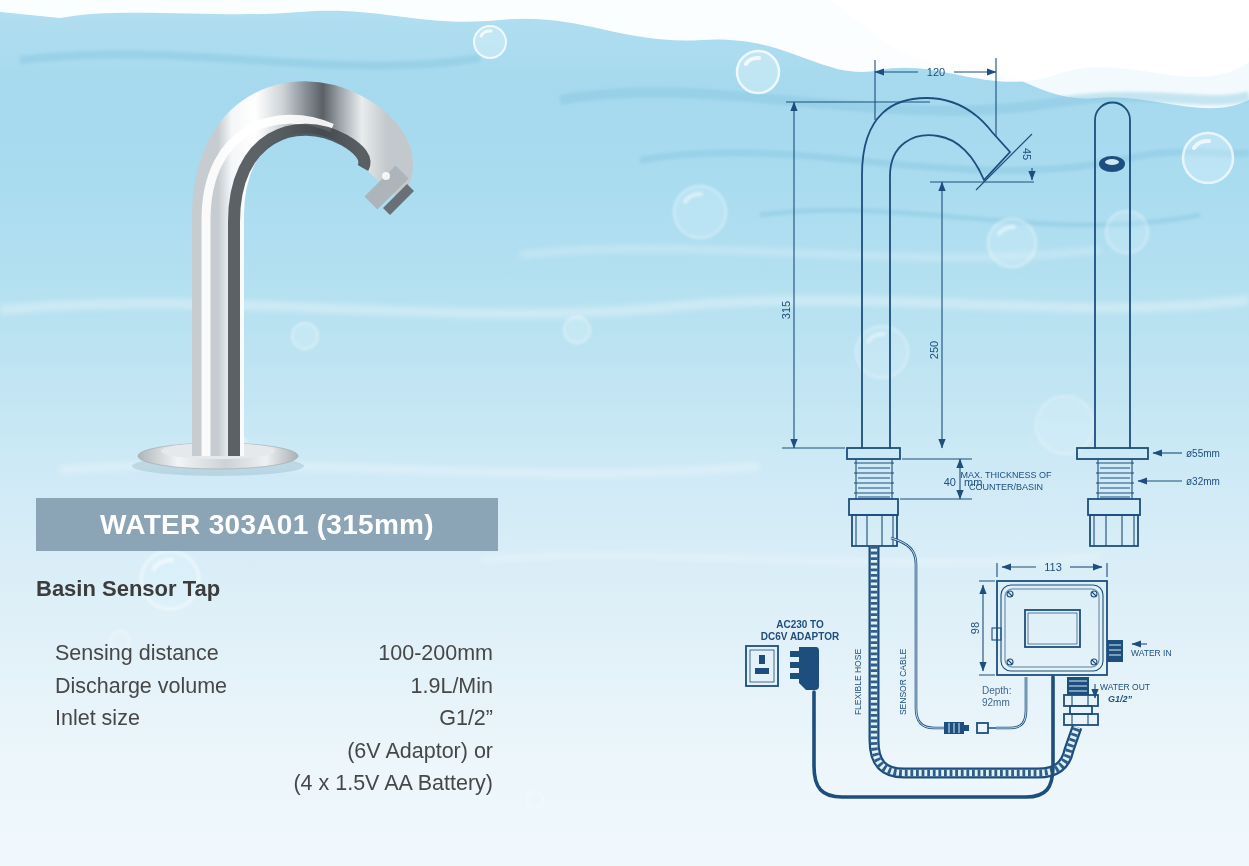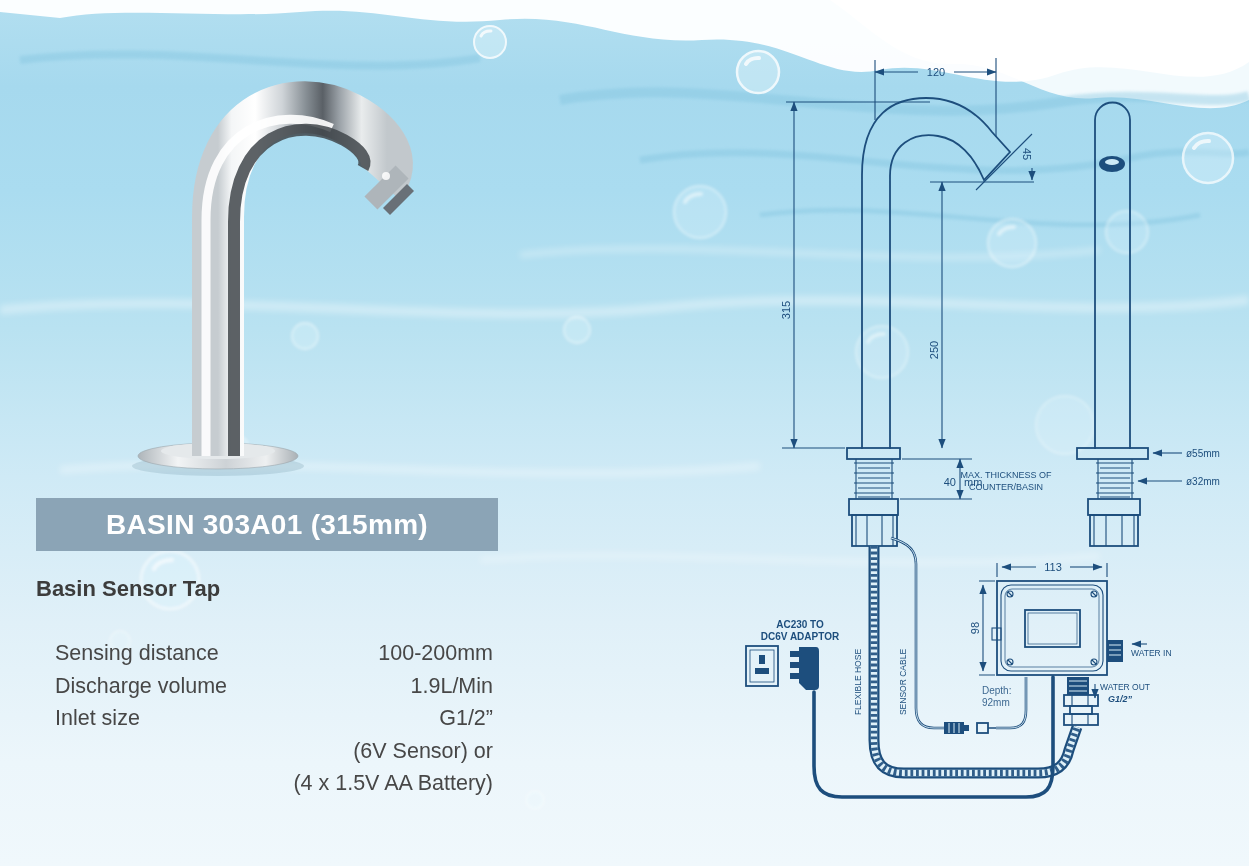--- a/index.html
+++ b/index.html
@@ -147,41 +147,41 @@
     <ellipse cx="100" cy="399" rx="57" ry="8" fill="#e5e9eb"></ellipse>
     <path d="M100,404 V165 C100,62 176,38 230,66 C266,85 278,112 262,130" stroke="url(#chromeMain)" stroke-width="52" fill="none"></path>
     <path d="M262,129 L275,142" stroke="#aeb5ba" stroke-width="44" fill="none"></path>
     <path d="M277,144 L284,151" stroke="#697077" stroke-width="34" fill="none"></path>
     <path d="M88,404 V168 C88,75 160,52 214,76" stroke="#ffffff" stroke-width="9" fill="none" opacity="0.9"></path>
     <path d="M116,404 V170 C116,84 178,62 226,88 C242,97 250,107 245,116" stroke="#41464b" stroke-width="12" fill="none" opacity="0.85"></path>
     <circle cx="268" cy="124" r="4" fill="#ffffff" opacity="0.85"></circle>
   </svg>
 
   <div class="banner">
-    <span>BASIN 303A01 (315mm)</span>
+    <span>WATER 303A01 (315mm)</span>
   </div>
 
   <div class="subtitle">Basin Sensor Tap</div>
 
   <div class="specs">
     <div class="spec-row">
       <span>Sensing distance</span>
       <span>100-200mm</span>
     </div>
     <div class="spec-row">
       <span>Discharge volume</span>
       <span>1.9L/Min</span>
     </div>
     <div class="spec-row">
       <span>Inlet size</span>
       <span>G1/2”</span>
     </div>
     <div class="spec-row">
       <span></span>
-      <span>(6V Sensor) or</span>
+      <span>(6V Adaptor) or</span>
     </div>
     <div class="spec-row">
       <span></span>
       <span>(4 x 1.5V AA Battery)</span>
     </div>
   </div>
 
   <svg class="diagram" width="529" height="810" viewBox="0 0 529 810">
     <defs>
       <marker id="arr" viewBox="0 0 8 6" refX="7.5" refY="3" markerWidth="9" markerHeight="7" orient="auto-start-reverse">

